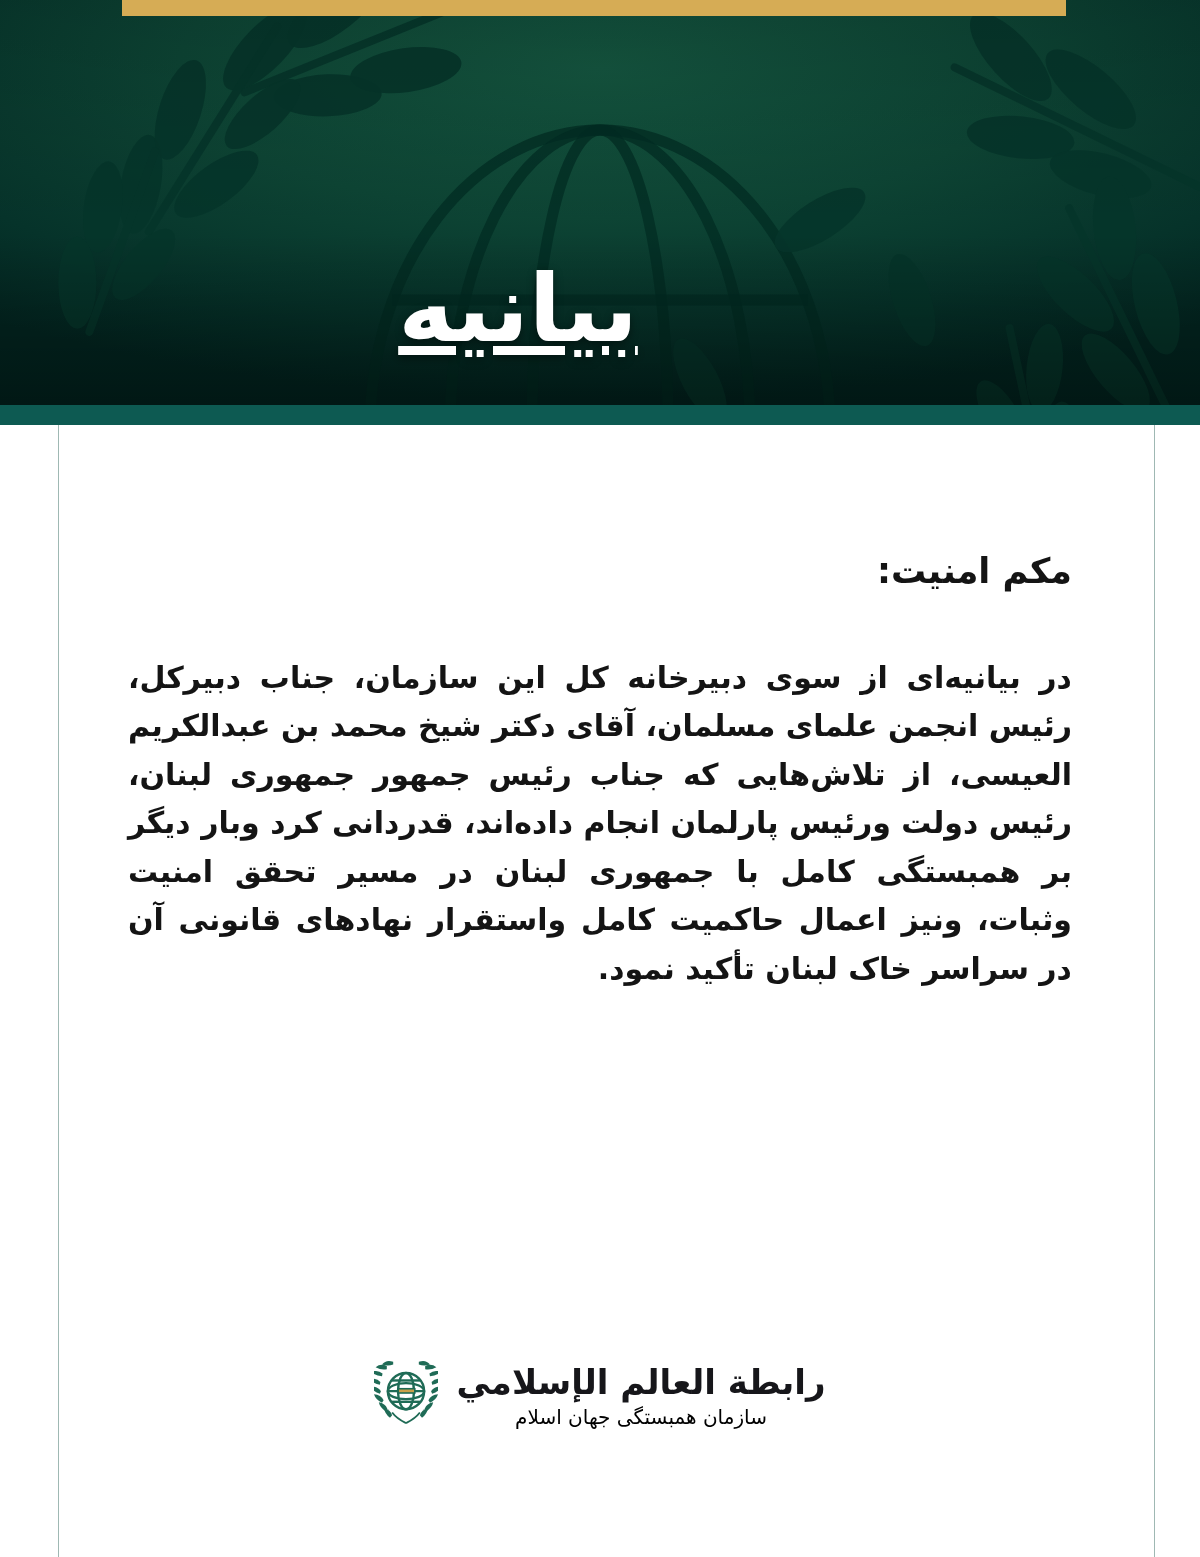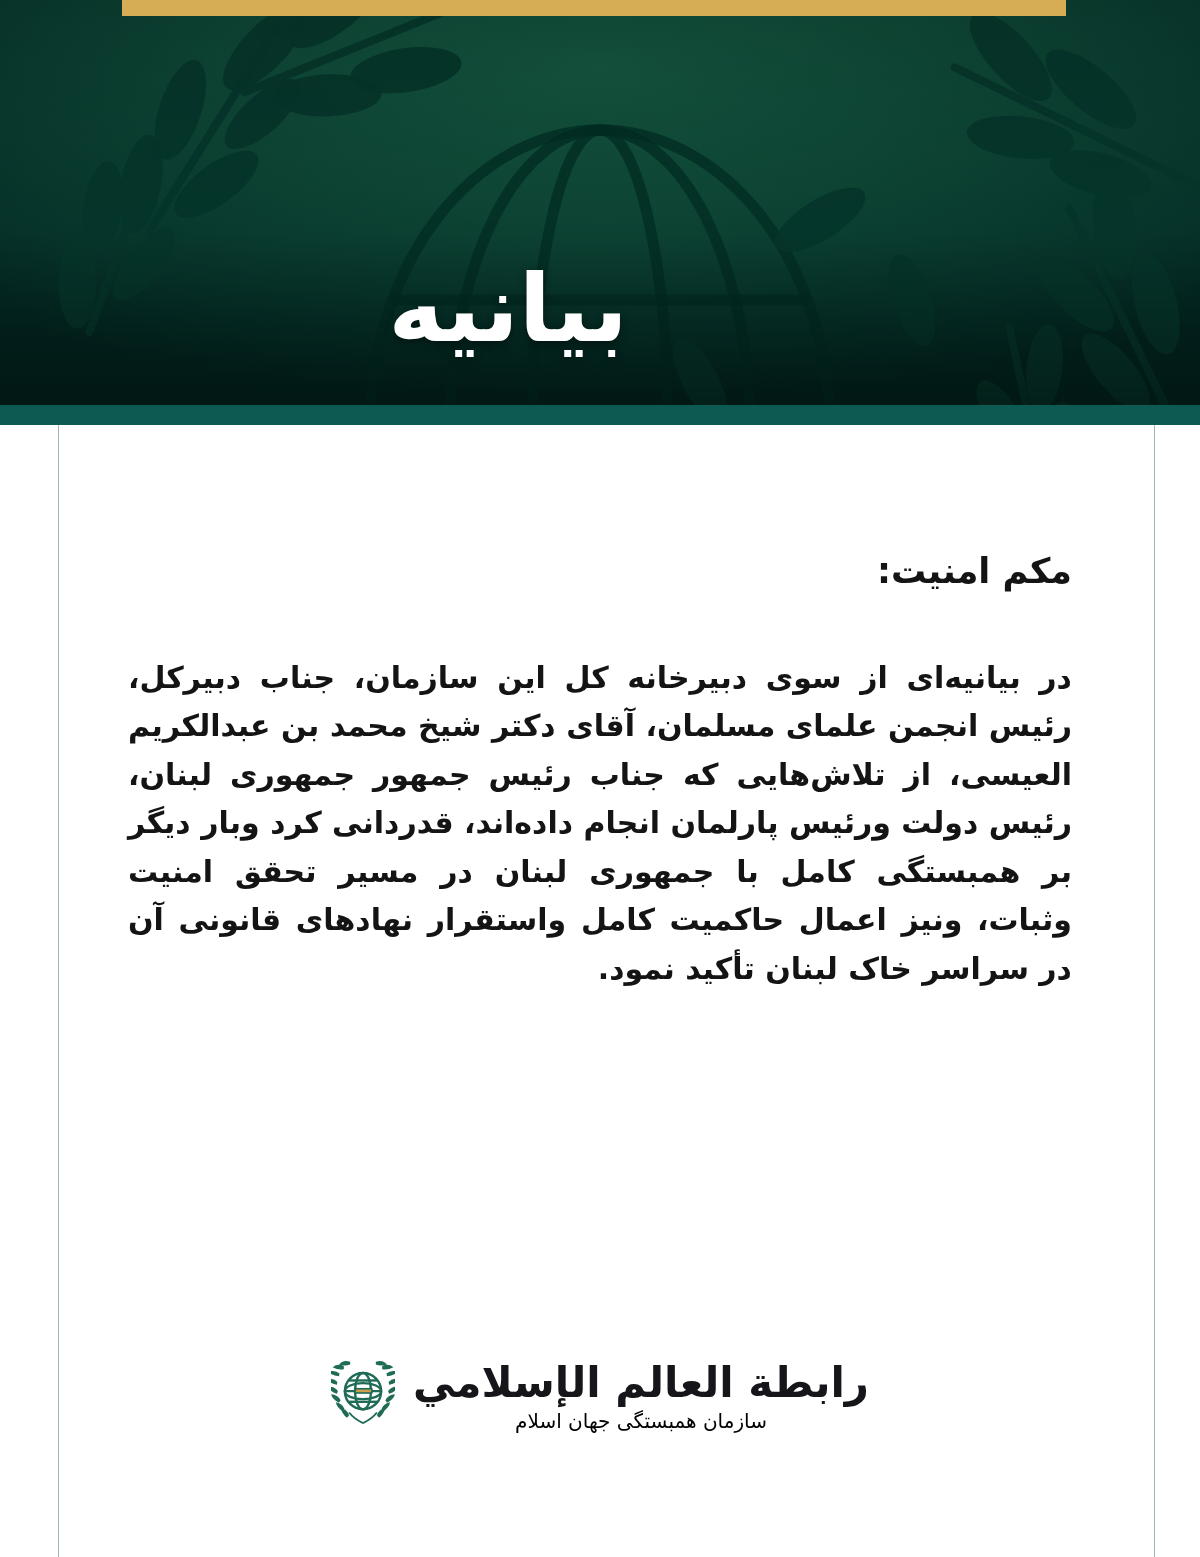--- a/index.html
+++ b/index.html
@@ -55,32 +55,33 @@
     left: 0;
     bottom: 0;
     width: 1200px;
     height: 20px;
     background: #0d5a52;
     z-index: 4;
   }
 
   .header-title {
     position: absolute;
-    left: 0;
+    left: 10px;
     top: 262px;
     width: 1016px;
     text-align: center;
     z-index: 6;
     color: #ffffff;
     font-size: 94px;
     line-height: 1;
     font-weight: 700;
     font-family: "DejaVu Sans", "Liberation Sans", sans-serif;
     text-shadow: 0 3px 10px rgba(0,0,0,0.45);
     letter-spacing: 0;
+    text-decoration: underline;
   }
 
   
   .rule {
     position: absolute;
     top: 425px;
     width: 1px;
     height: 1132px;
     background: #9fb8b3;
     z-index: 2;
@@ -147,21 +148,21 @@
   }
 
   .logo-words {
     display: flex;
     flex-direction: column;
     align-items: center;
     gap: 4px;
   }
 
   .logo-ar {
-    font-size: 42px;
+    font-size: 34px;
     font-weight: 700;
     color: #16161a;
     line-height: 1.05;
     letter-spacing: -1px;
     font-family: "DejaVu Sans", "Liberation Sans", sans-serif;
   }
 
   .logo-fa {
     font-size: 20px;
     font-weight: 400;

